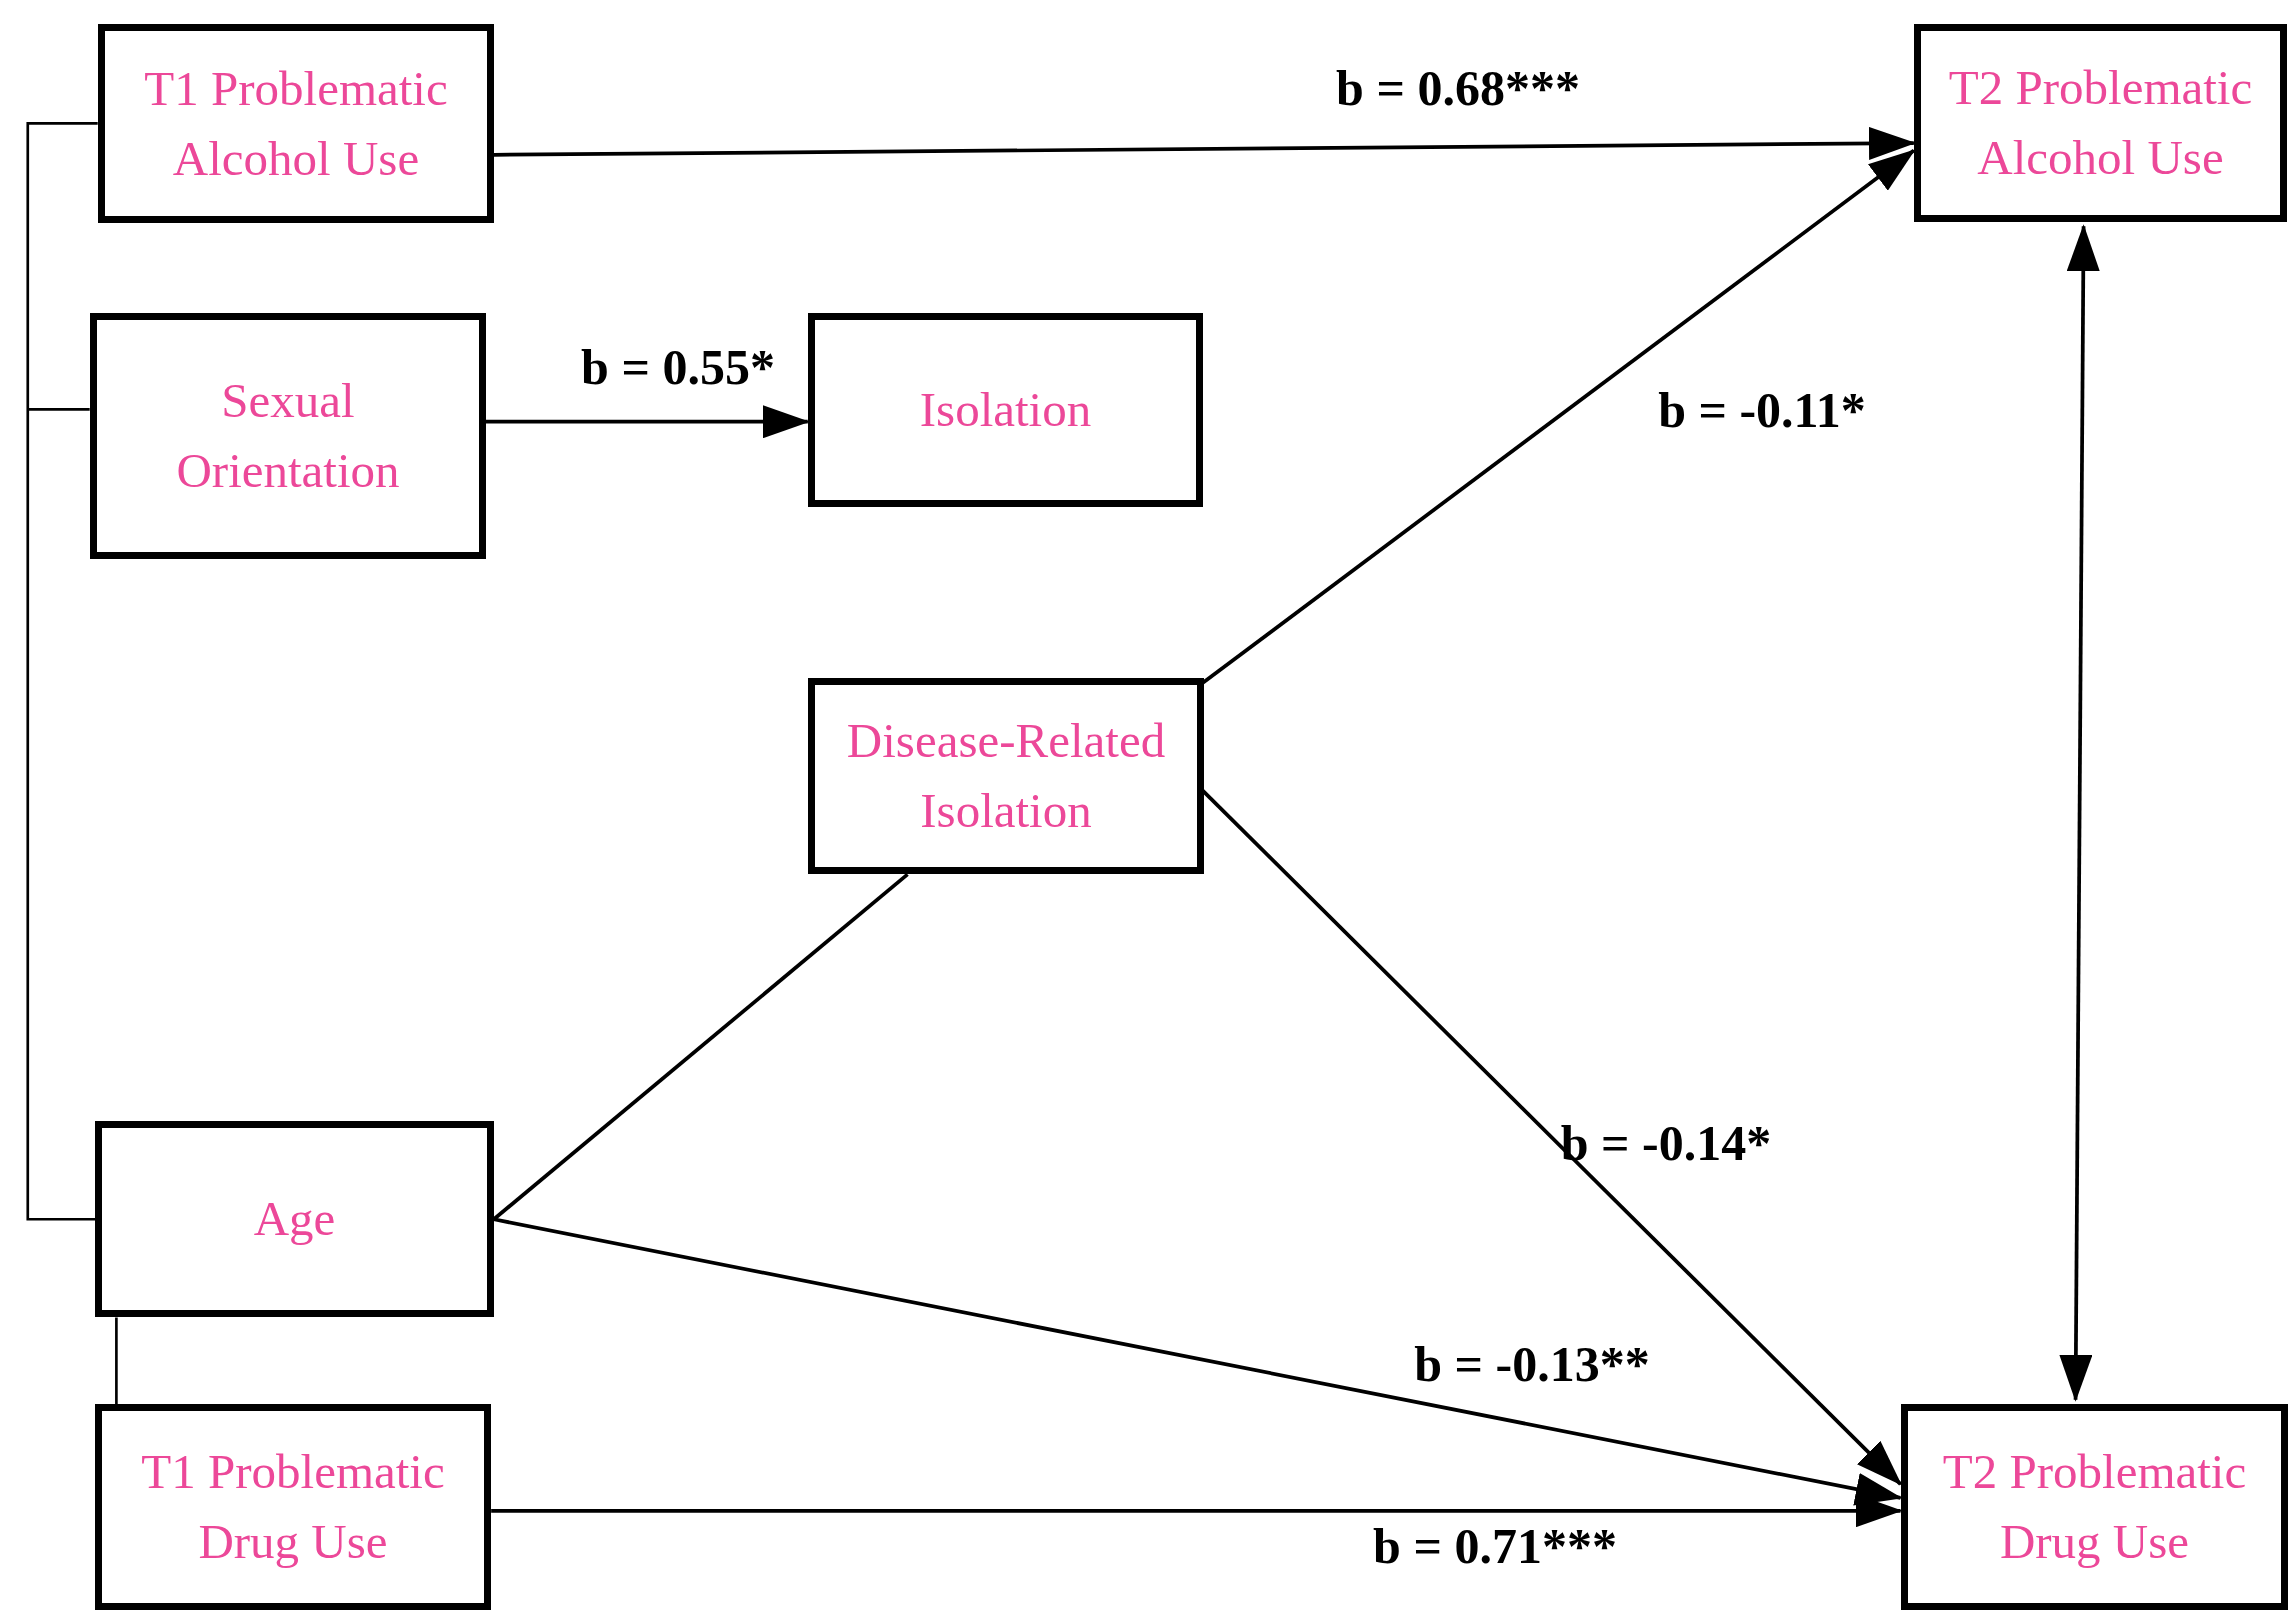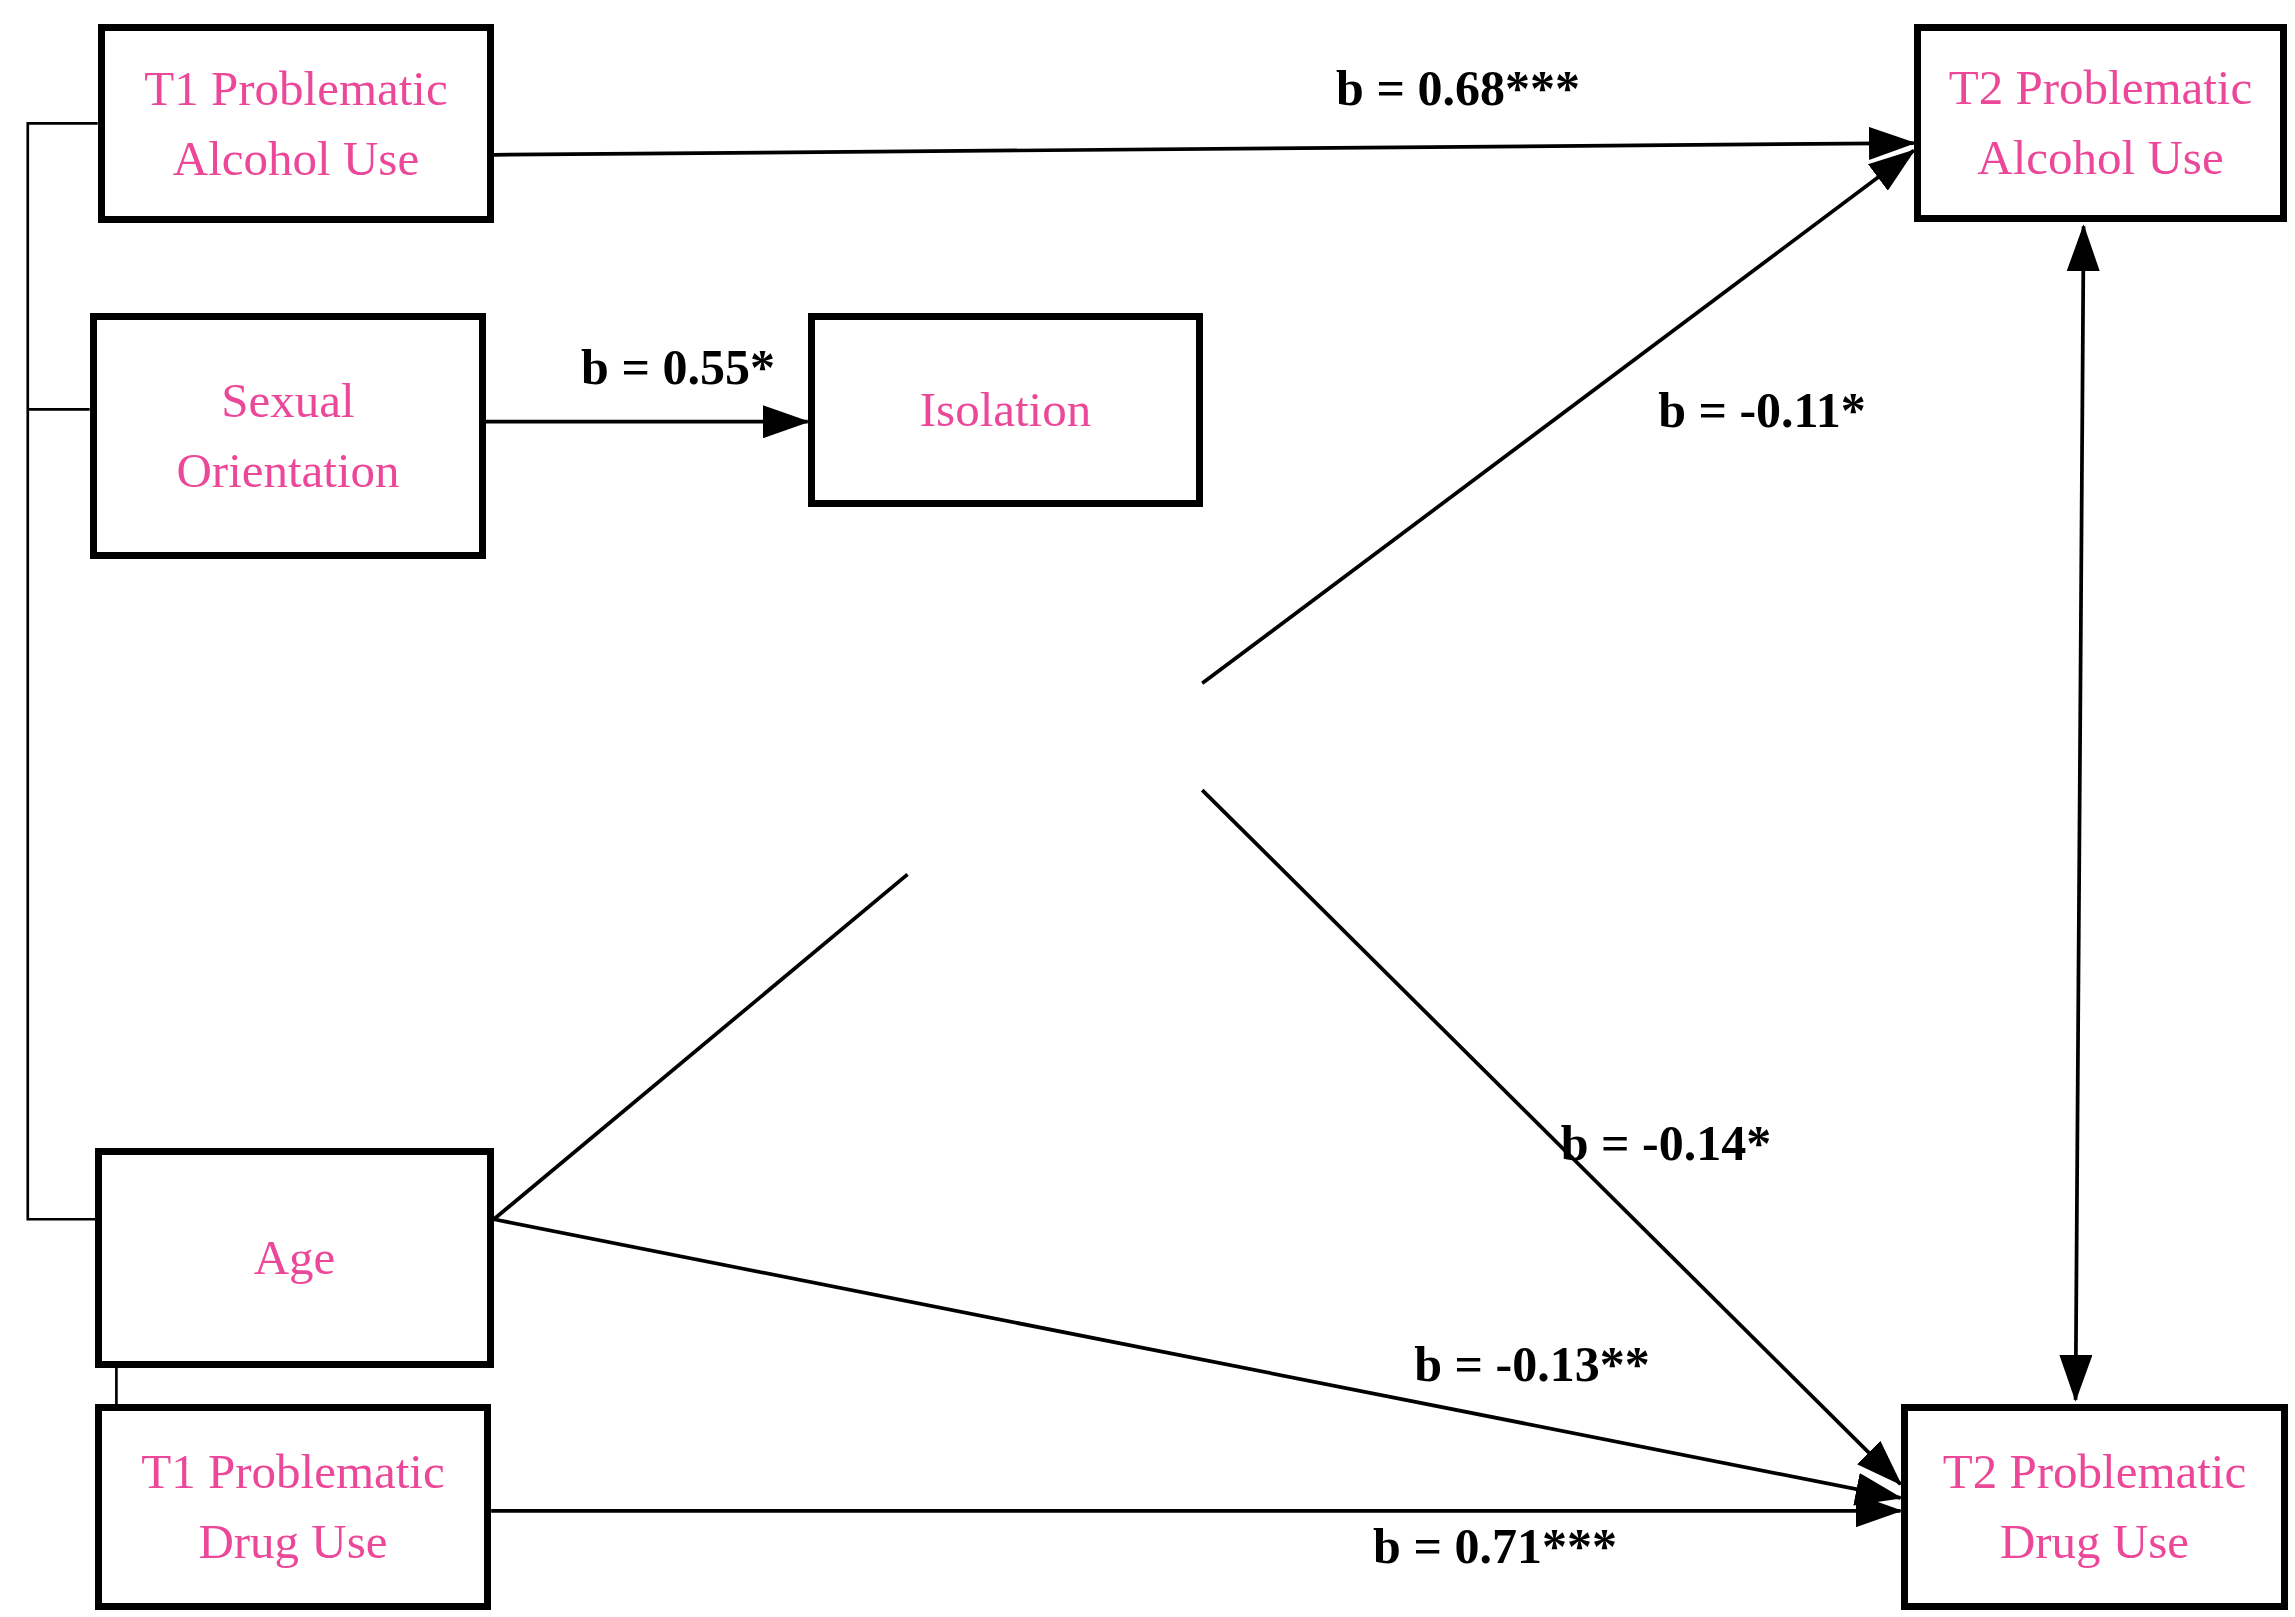--- a/index.html
+++ b/index.html
@@ -84,21 +84,25 @@
       <span class="node-label">T1 Problematic
 Alcohol Use</span>
     </div>
     <div class="node" style="left: 90px; top: 313px; width: 396px; height: 246px; border-width: 7px;">
       <span class="node-label">Sexual
 Orientation</span>
     </div>
     <div class="node" style="left: 808px; top: 313px; width: 395px; height: 194px; border-width: 7.5px;">
       <span class="node-label">Isolation</span>
     </div>
-    <div class="node" style="left: 95px; top: 1121px; width: 399px; height: 220px; border-width: 7.5px; margin-top: 27px;">
+    <div class="node" style="left: 808px; top: 678px; width: 396px; height: 196px; border-width: 7.5px;">
+      <span class="node-label">Disease-Related
+Isolation</span>
+    </div>
+    <div class="node" style="left: 95px; top: 1121px; width: 399px; height: 196px; border-width: 7.5px;">
       <span class="node-label">Age</span>
     </div>
     <div class="node" style="left: 95px; top: 1404px; width: 396px; height: 206px; border-width: 7.5px;">
       <span class="node-label">T1 Problematic
 Drug Use</span>
     </div>
     <div class="node" style="left: 1914px; top: 24px; width: 373px; height: 198px; border-width: 7.5px;">
       <span class="node-label">T2 Problematic
 Alcohol Use</span>
     </div>

